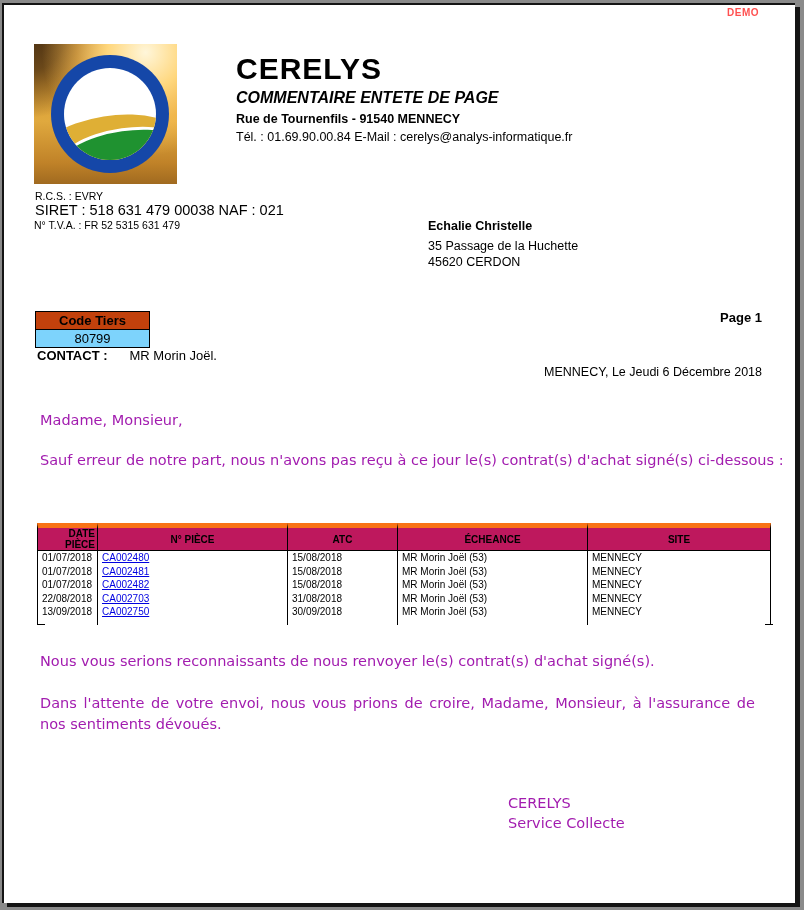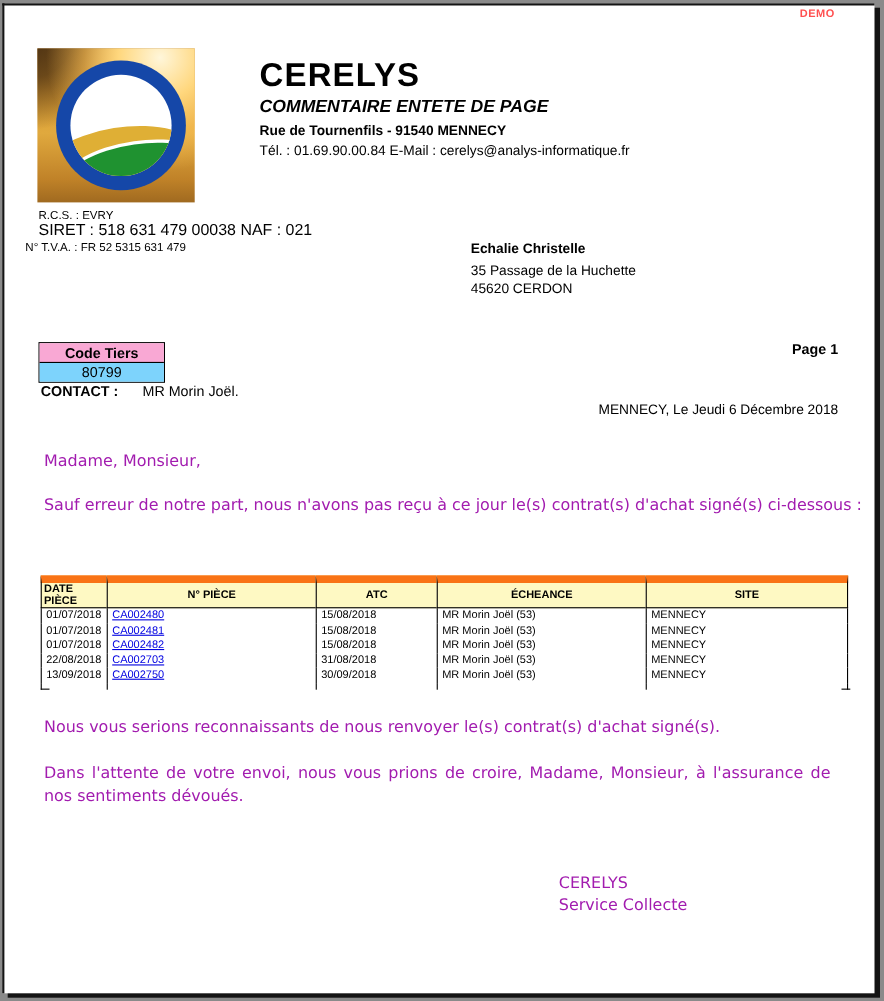--- a/index.html
+++ b/index.html
@@ -36,49 +36,49 @@
   .band-green  { width:140px; height:62px; left:-8px;  bottom:-30px; background:#1f9230; border:3px solid #fff; transform:rotate(-8deg); }
 
   
   .company   { top:47px; left:232px; font-size:30px; font-weight:bold; letter-spacing:1px; }
   .tagline   { top:84px; left:232px; font-size:16px; font-weight:bold; font-style:italic; }
   .addr      { top:107px; left:232px; font-size:12.5px; font-weight:bold; }
   .telmail   { top:125px; left:232px; font-size:12.5px; }
 
   .rcs   { top:185px; left:31px; font-size:10.5px; }
   .siret { top:197px; left:31px; font-size:14.5px; }
-  .tva   { top:214px; left:19px; font-size:10.5px; }
+  .tva   { top:214px; left:30px; font-size:10.5px; }
 
   .recipient { top:213px; left:424px; font-size:12.5px; line-height:16px; }
   .recipient .name { font-weight:bold; margin-bottom:4px; }
 
   
   .code-tiers { top:306px; left:31px; width:115px; border:1px solid #000; font-size:13px; text-align:center; }
-  .code-tiers .ct-head { background:#f9a8d4; font-weight:bold; border-bottom:1px solid #000; padding:1px 0; }
+  .code-tiers .ct-head { background:#c2410c; font-weight:bold; border-bottom:1px solid #000; padding:1px 0; }
   .code-tiers .ct-val  { background:#7dd3fc; padding:1px 0; }
 
   .page-num  { top:305px; right:33px; font-size:13px; font-weight:bold; }
   .contact   { top:343px; left:33px; font-size:13px; }
   .contact .lbl { font-weight:bold; margin-right:22px; }
   .date-line { top:360px; right:33px; font-size:12.5px; }
 
   
   .script { font-family:cursive, "DejaVu Sans", sans-serif; font-size:14.5px; color:#a21caf; }
   .salutation { top:407px; left:36px; white-space:nowrap; }
   .intro      { top:447px; left:36px; white-space:nowrap; }
   .outro1     { top:648px; left:36px; white-space:nowrap; }
   .outro2     { top:688px; left:36px; width:715px; text-align:justify; line-height:21px; }
   .signature  { top:788px; left:504px; line-height:20px; }
 
   
   .detail { top:518px; left:33px; width:736px; font-size:10px; }
   .trow { display:grid; grid-template-columns:60px 190px 110px 190px 184px; }
   .thead .cell {
-    background:#fef9c3; font-weight:bold; text-align:left;
-    border-top:7px solid #f97316; border-bottom:1px solid #000; border-left:1px solid #000;
+    background:#be185d; font-weight:bold; text-align:right;
+    border-top:5px solid #f97316; border-bottom:1px solid #000; border-left:1px solid #000;
     min-height:28px; display:flex; align-items:center; justify-content:center;
     line-height:11px; padding:0 2px;
   }
   .thead .cell:last-child { border-right:1px solid #000; }
   .tbody { position:relative; }
   .tbody .cell {
     border-left:1px solid #000; padding:1px 4px 0; height:13.5px;
     overflow:hidden; white-space:nowrap;
   }
   .tbody .trow .cell:last-child { border-right:1px solid #000; }

